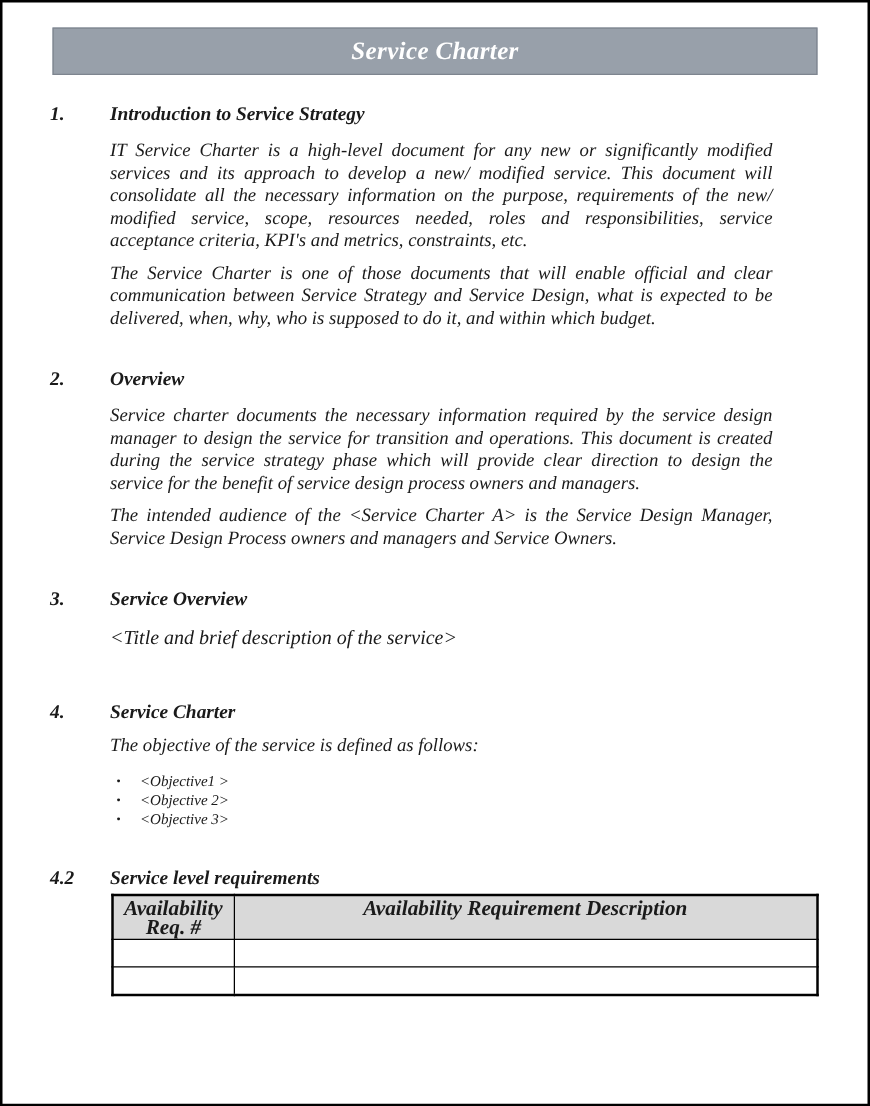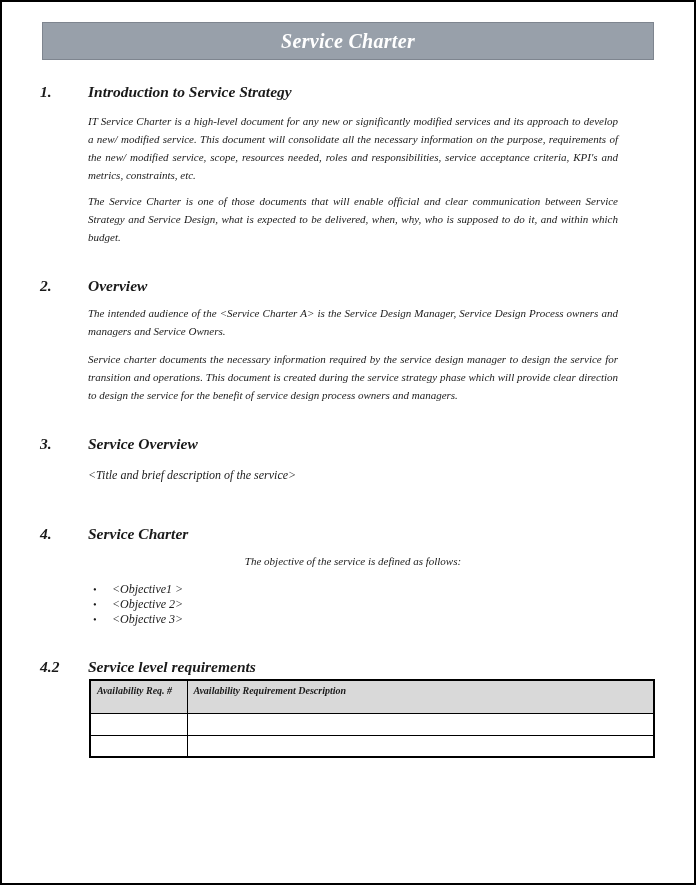--- a/index.html
+++ b/index.html
@@ -31,29 +31,29 @@
     margin-right: 52px;
     font-weight: bold;
     font-size: 15.5px;
     line-height: 20px;
   }
   .heading .hnum { width: 48px; flex: 0 0 48px; }
   .heading .htext { flex: 1; }
   .para {
     margin-left: 86px;
     margin-right: 76px;
-    font-size: 11px;
+    font-size: 15px;
     line-height: 18px;
     text-align: justify;
   }
-  .para.single { text-align: center; }
+  .para.single { text-align: left; }
   .placeholder-line {
     margin-left: 86px;
     margin-right: 52px;
-    font-size: 12px;
+    font-size: 16px;
     line-height: 18px;
   }
   .mt-h1 { margin-top: 22px; }
   .mt-p  { margin-top: 10px; }
   .mt-p2 { margin-top: 8px; }
   .mt-sec { margin-top: 30px; }
   .mt-sec-lg { margin-top: 40px; }
   .mt-sub { margin-top: 14px; }
   .mt-ph { margin-top: 12px; }
   .bullets {
@@ -79,22 +79,22 @@
     table-layout: fixed;
   }
   .slr-table th, .slr-table td {
     border: 1px solid #000000;
     vertical-align: top;
     padding: 2px 6px;
   }
   .slr-table { border: 2px solid #000000; }
   .slr-table th {
     background: var(--table-header-bg, #d9d9d9);
-    text-align: left;
-    font-size: 10px;
+    text-align: center;
+    font-size: 17px;
     line-height: 15px;
     font-weight: bold;
     height: 33px;
   }
   .slr-table td { height: 22px; font-size: 12.5px; }
   .col-req { width: 97px; }
 </style>
 </head>
 <body>
 
@@ -109,22 +109,22 @@
   </div>
   <p class="para mt-p">IT Service Charter is a high-level document for any new or significantly modified services and its approach to develop a new/ modified service. This document will consolidate all the necessary information on the purpose, requirements of the new/ modified service, scope, resources needed, roles and responsibilities, service acceptance criteria, KPI's and metrics, constraints, etc.</p>
   <p class="para mt-p2">The Service Charter is one of those documents that will enable official and clear communication between Service Strategy and Service Design, what is expected to be delivered, when, why, who is supposed to do it, and within which budget.</p>
 </div>
 
 <div class="section">
   <div class="heading mt-sec">
     <span class="hnum">2.</span>
     <span class="htext">Overview</span>
   </div>
+  <p class="para mt-p">Service charter documents the necessary information required by the service design manager to design the service for transition and operations. This document is created during the service strategy phase which will provide clear direction to design the service for the benefit of service design process owners and managers.</p>
   <p class="para mt-p2">The intended audience of the &lt;Service Charter A&gt; is the Service Design Manager, Service Design Process owners and managers and Service Owners.</p>
-  <p class="para mt-p">Service charter documents the necessary information required by the service design manager to design the service for transition and operations. This document is created during the service strategy phase which will provide clear direction to design the service for the benefit of service design process owners and managers.</p>
 </div>
 
 <div class="section">
   <div class="heading mt-sec">
     <span class="hnum">3.</span>
     <span class="htext">Service Overview</span>
   </div>
   <p class="placeholder-line mt-ph">&lt;Title and brief description of the service&gt;</p>
 </div>
 

